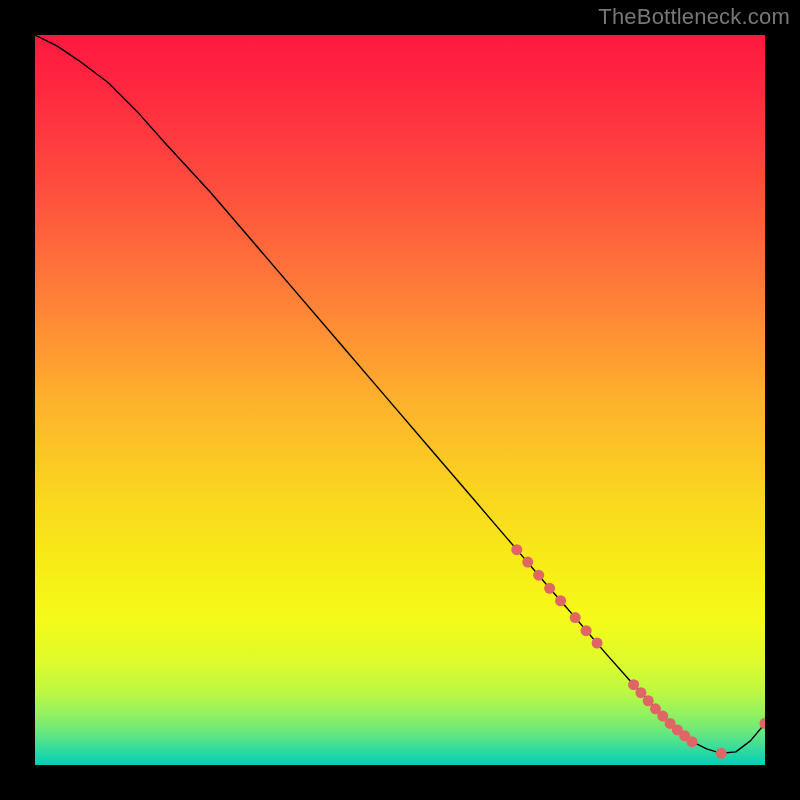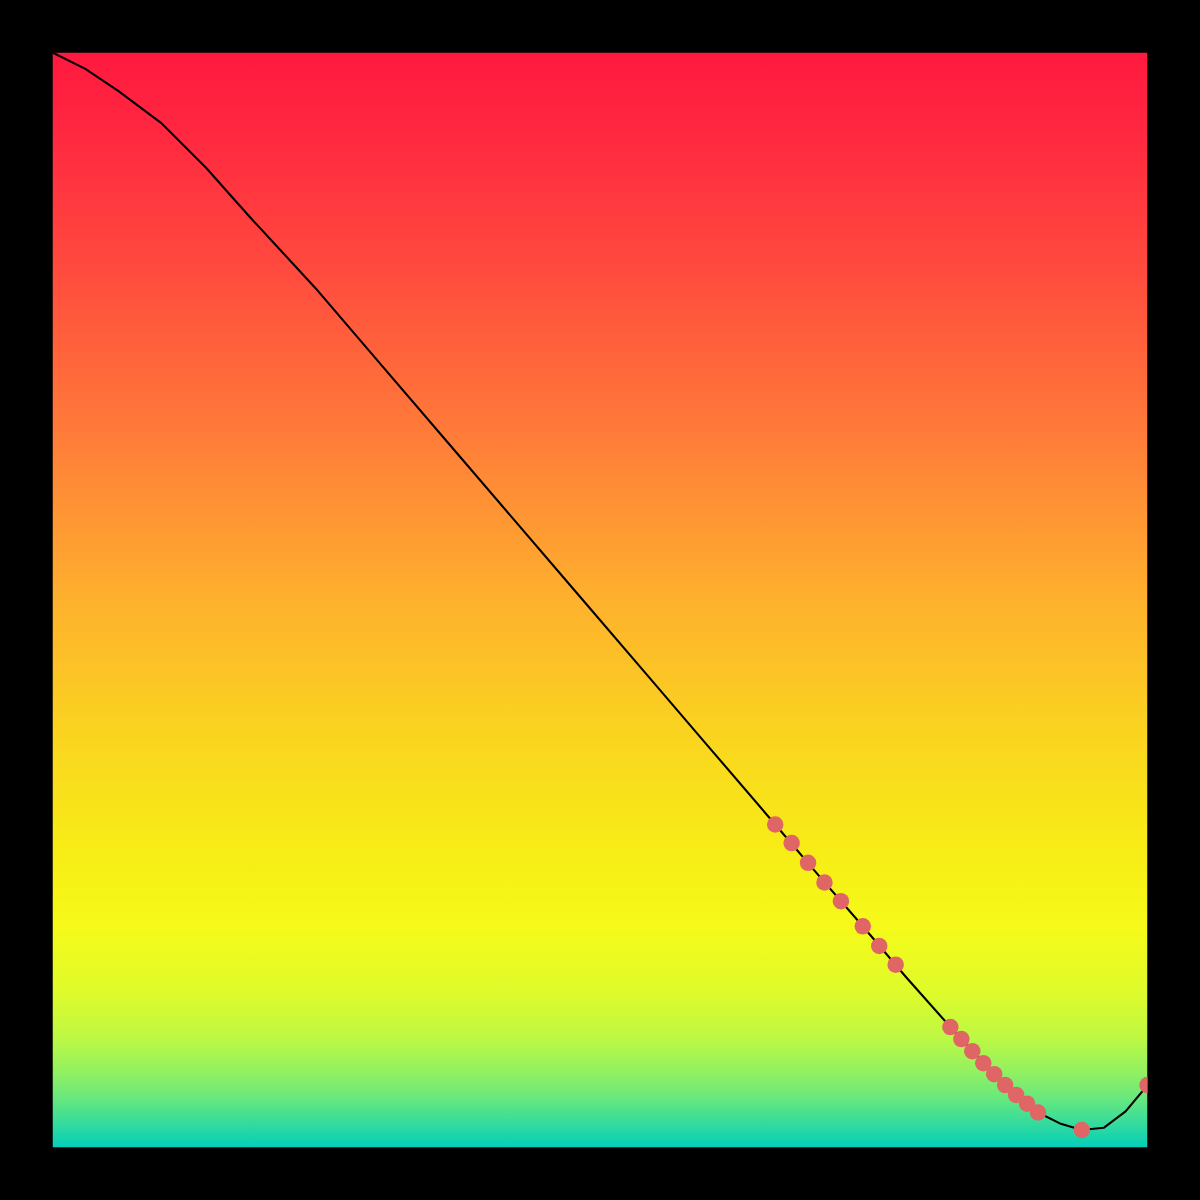--- a/index.html
+++ b/index.html
@@ -35,20 +35,21 @@
   }
   .plot svg {
     display: block;
     width: 730px;
     height: 730px;
   }
 </style>
 </head>
 <body>
 <div class="outer">
+  <div class="watermark">TheBottleneck.com</div>
   <div class="plot">
     <svg id="chart-svg" viewBox="0 0 730 730">
         <defs>
           <linearGradient id="bg-grad" x1="0" y1="0" x2="0" y2="1">
             <stop offset="0%" stop-color="#ff193f"></stop>
             <stop offset="7.000000000000001%" stop-color="#ff2740"></stop>
             <stop offset="20%" stop-color="#ff4b3e"></stop>
             <stop offset="35%" stop-color="#ff7c39"></stop>
             <stop offset="50%" stop-color="#feb12d"></stop>
             <stop offset="63%" stop-color="#fad61f"></stop>

